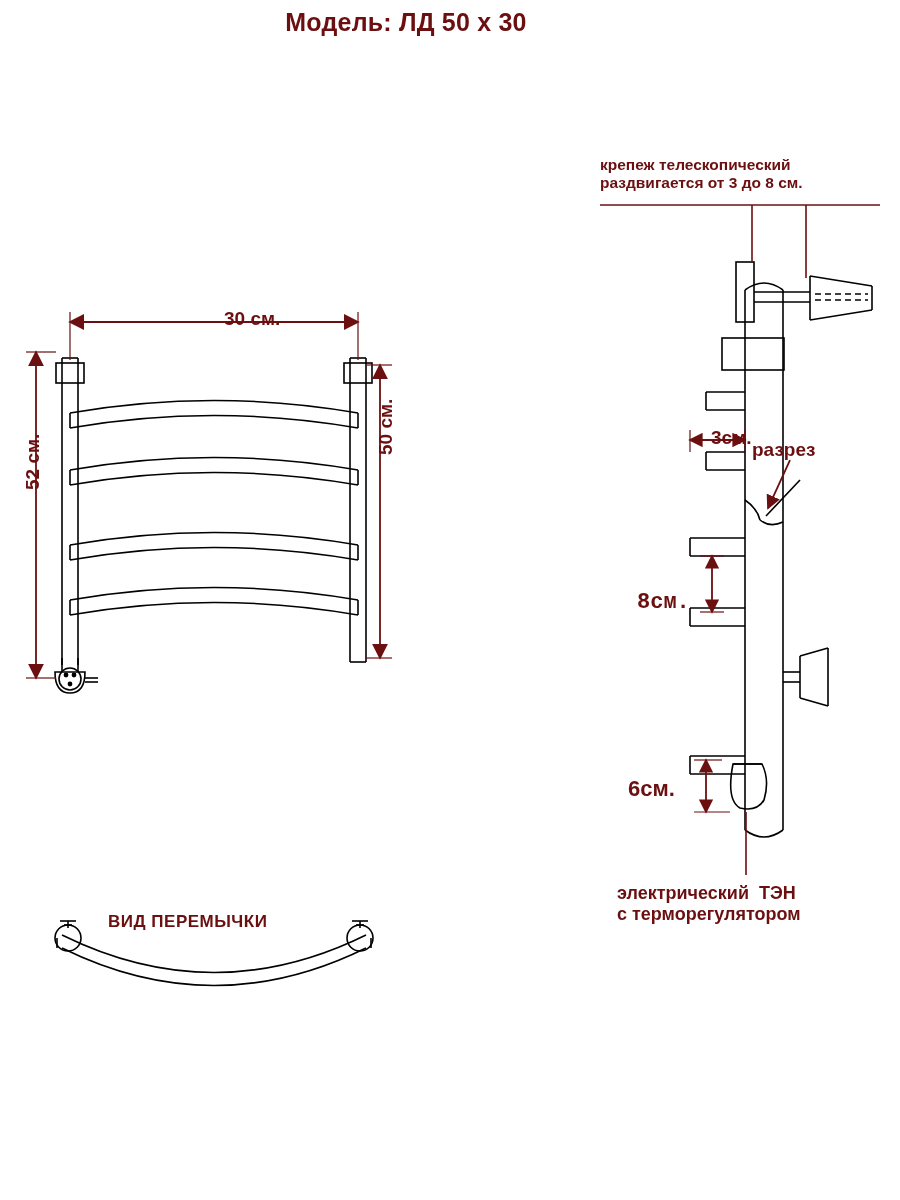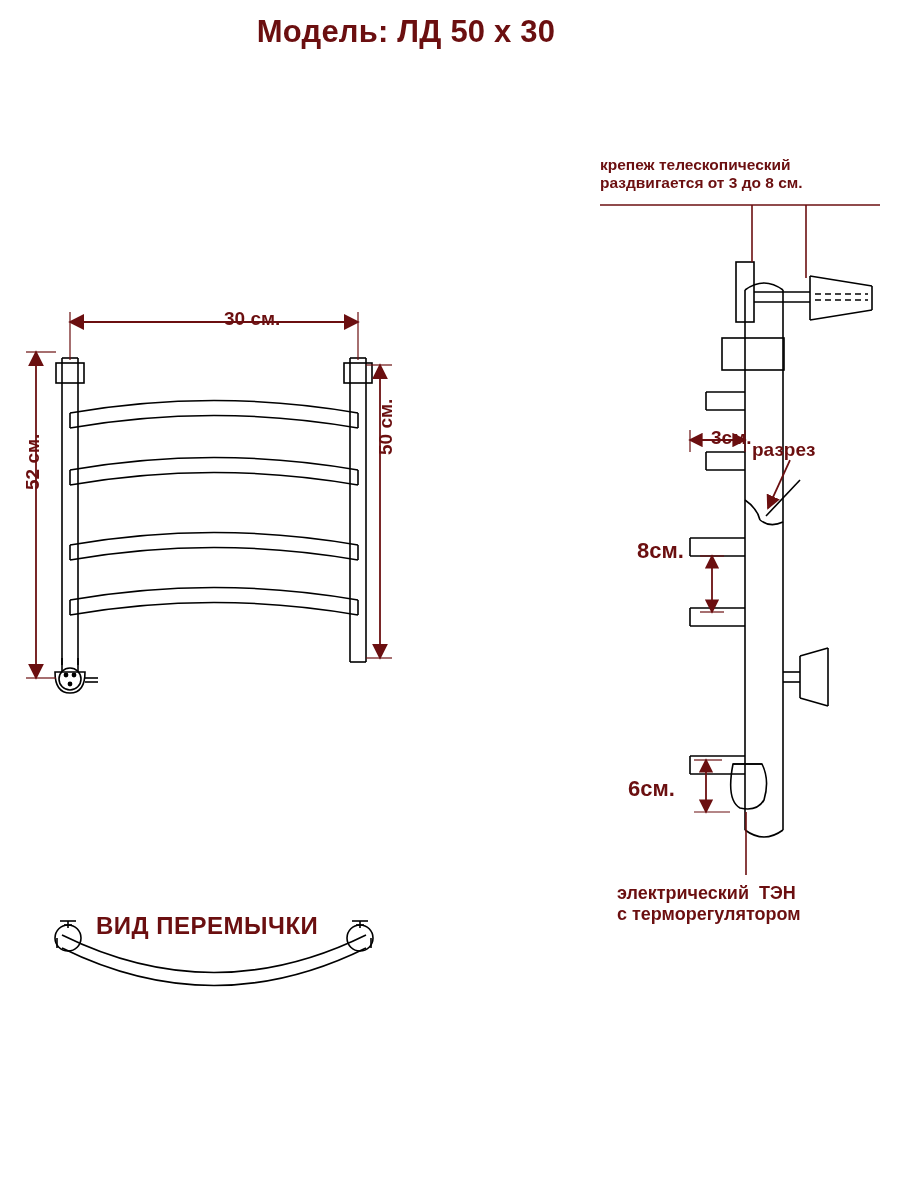--- a/index.html
+++ b/index.html
@@ -16,51 +16,51 @@
   }
   .page {
     position: absolute;
     left: 0; top: 0;
     width: 900px;
     height: 1200px;
   }
   .title {
     position: absolute;
     left: 0;
-    top: 14px;
+    top: 8px;
     width: 812px;
     text-align: center;
     color: #6b0f10;
     font-weight: bold;
-    font-size: 31px;
+    font-size: 25px;
     letter-spacing: 0.2px;
   }
   svg.draw {
     position: absolute;
     left: 0;
     top: 0;
     width: 900px;
     height: 1200px;
   }
   .lbl {
     position: absolute;
     color: #6b0f10;
     font-weight: bold;
     font-family: "Liberation Sans", sans-serif;
     white-space: pre;
     line-height: 1.15;
   }
   .lbl-30 { left: 196px; top: 308px; font-size: 19px; margin-left: 28px; }
   .lbl-50 { left: 375px; top: 455px; font-size: 19px; transform: rotate(-90deg); transform-origin: left top; }
   .lbl-52 { left: 22px; top: 490px; font-size: 19px; transform: rotate(-90deg); transform-origin: left top; }
-  .lbl-bridge { left: 96px; top: 912px; font-size: 24px; letter-spacing: 0.5px; }
+  .lbl-bridge { left: 108px; top: 912px; font-size: 17px; letter-spacing: 0.5px; }
   .lbl-telescopic { left: 600px; top: 156px; font-size: 15.5px; }
   .lbl-3cm { left: 679px; top: 427px; font-size: 19px; margin-left: 32px; }
   .lbl-razrez { left: 752px; top: 439px; font-size: 19px; }
-  .lbl-8cm { left: 637px; top: 538px; font-size: 22px; }
+  .lbl-8cm { left: 637px; top: 590px; font-size: 22px; font-family: Liberation Mono, monospace; }
   .lbl-6cm { left: 628px; top: 776px; font-size: 22px; }
   .lbl-ten { left: 617px; top: 883px; font-size: 18px; }
 </style>
 </head>
 <body>
 
 <div class="page">
 
   <div class="title">Модель: ЛД 50 х 30</div>
 

